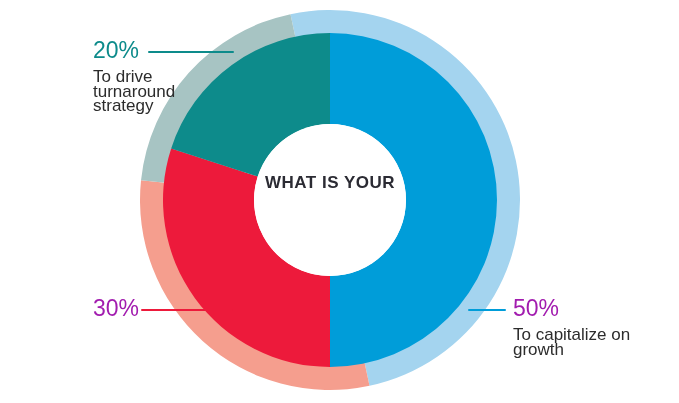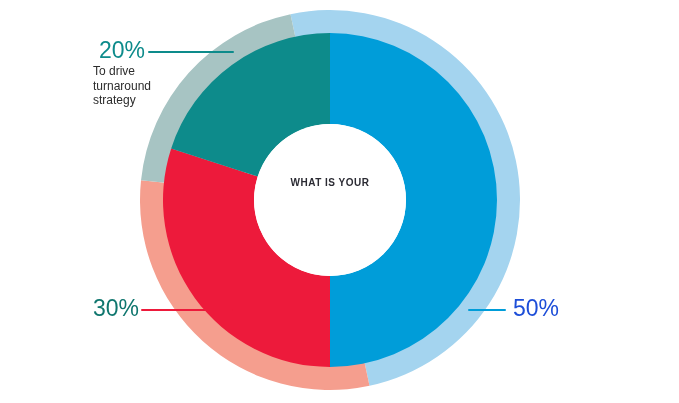--- a/index.html
+++ b/index.html
@@ -10,34 +10,33 @@
     overflow:hidden;
     position:relative;
   }
   #chart-stage{position:absolute;inset:0;}
   svg#donut{position:absolute;left:0;top:0;}
   .label-block{position:absolute;}
   .label-pct{
     font-size:23px;
     line-height:24px;
     white-space:nowrap;
-    text-align:center;
   }
   .label-sub{
-    font-size:12px;
+    font-size:17px;
     line-height:14.5px;
     color:#2c2c2c;
     white-space:pre-line;
-    margin-top:2px;
+    margin-top:8px;
   }
   .leader{position:absolute;height:1.6px;border-radius:1px;}
   .center-title{
     position:absolute;
     text-align:center;
-    font-size:10px;
+    font-size:17px;
     font-weight:700;
     color:#2b2b33;
     letter-spacing:0.5px;
     line-height:17.5px;
     white-space:pre-line;
   }
 </style>
 </head>
 <body>
 
@@ -73,20 +72,21 @@
   <div class="leader" style="left:468px;top:309px;width:38px;background:#009dd9;"></div>
 
   <div class="label-block" style="left:93px;top:38px;">
     <div class="label-pct" style="color:#0d8b8b;">20%</div>
     <div class="label-sub">To drive
 turnaround
 strategy</div>
   </div>
 
   <div class="label-block" style="left:93px;top:296px;">
-    <div class="label-pct" style="color:#0f766e;">30%</div>
+    <div class="label-pct" style="color:#a21caf;">30%</div>
   </div>
 
   <div class="label-block" style="left:513px;top:296px;">
-    <div class="label-pct" style="color:#1d4ed8;">50%</div>
+    <div class="label-pct" style="color:#a21caf;">50%</div>
+    <div class="label-sub">To capitalize on growth</div>
   </div>
 
 </div>
 
 </body></html>

